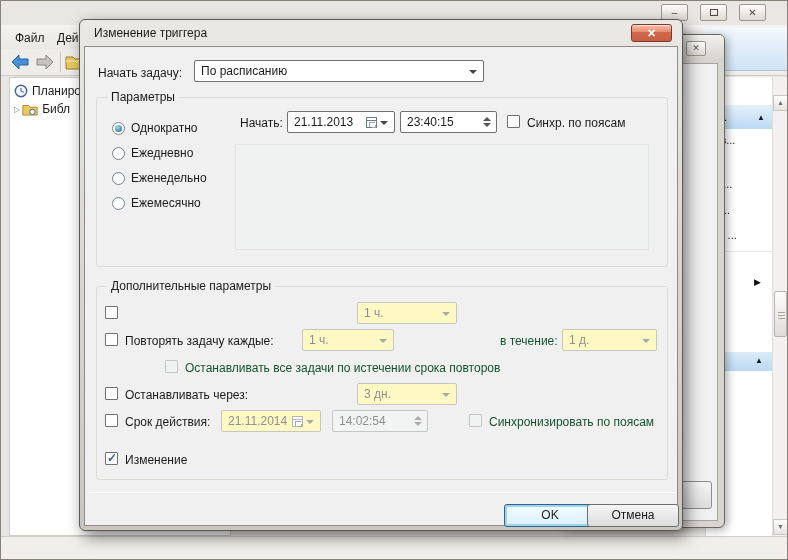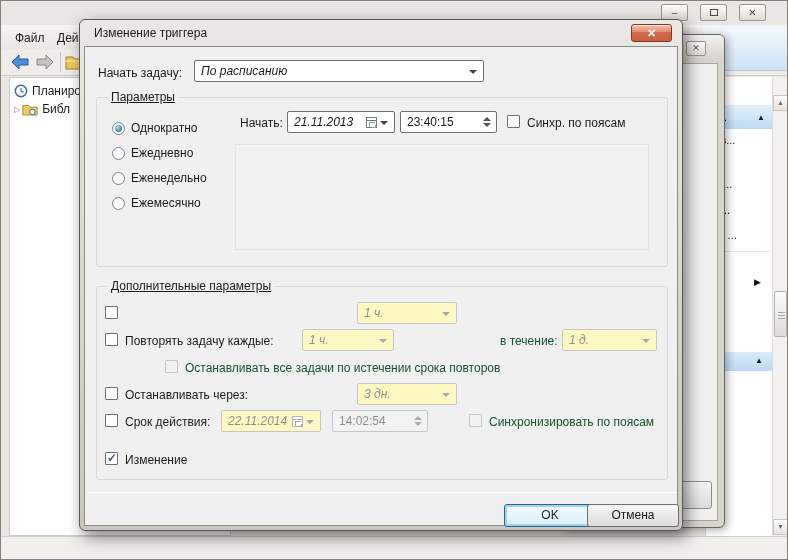--- a/index.html
+++ b/index.html
@@ -69,26 +69,26 @@
   .dlg-title { position:absolute; left:14px; top:6px; color:#1c1c1c; }
   .dlg-close { position:absolute; right:10px; top:4px; width:41px; height:18px; border:1px solid #7e3a28; border-radius:3px;
     background:linear-gradient(#f5c0ac,#e58a6d 45%,#d06a4e 46%,#c85f43); color:#fff; font-size:11px; font-weight:bold;
     text-align:center; line-height:16px; box-shadow:inset 0 1px 0 rgba(255,255,255,.55); }
   .dlg-body { position:absolute; left:4px; right:4px; top:26px; bottom:4px; background:#f0f0f0; border:1px solid #8e8c88; }
 
   .lbl { position:absolute; white-space:nowrap; }
   .dis { color:#14532d; }
 
   .grp { position:absolute; border:1px solid #dcdcd7; border-radius:3px; }
-  .grp-title { position:absolute; left:10px; top:-8px; background:#f0f0f0; padding:0 4px; white-space:nowrap;text-decoration:underline; }
+  .grp-title { position:absolute; left:10px; top:-8px; background:#f0f0f0; padding:0 4px; white-space:nowrap; }
 
   .panel-inset { position:absolute; background:#f0f1f1; border:1px solid #e3e4e4; }
 
   .combo { position:absolute; height:22px; background:#fff; border:1px solid #707070; border-radius:2px;
-    padding:3px 18px 0 6px; overflow:hidden; white-space:nowrap;font-style:italic; }
+    padding:3px 18px 0 6px; overflow:hidden; white-space:nowrap; }
   .combo .arr { position:absolute; right:6px; top:9px; width:0; height:0;
     border-left:4px solid transparent; border-right:4px solid transparent; border-top:4px solid #444; }
   .combo.disabled { background:#fef9c3; border-color:#c6c6c6; color:#8f8f8f; }
   .combo.disabled .arr { border-top-color:#a9a9a9; }
 
   .datec { padding-right:32px; }
   .cal-ico { position:absolute; right:17px; top:5px; width:11px; height:11px; border:1px solid #6d7b88; background:#fff; }
   .cal-ico::before { content:""; position:absolute; left:0; top:2px; width:9px; height:1px; background:#6d7b88; }
   .cal-ico::after { content:""; position:absolute; left:2px; top:4px; width:5px; height:4px;
     border-left:1px solid #9aa6b1; border-top:1px solid #9aa6b1; box-shadow:2px 2px 0 -1px #9aa6b1; }
@@ -268,21 +268,21 @@
       <div class="cb" style="left:20px; top:340px"></div>
       <div class="lbl" style="left:40px; top:341px">Останавливать через:</div>
       <div class="combo disabled" style="left:272px; top:336px; width:100px">
         <span>3 дн.</span>
         <i class="arr"></i>
       </div>
 
       <div class="cb" style="left:20px; top:367px"></div>
       <div class="lbl" style="left:40px; top:368px">Срок действия:</div>
       <div class="combo datec disabled" style="left:136px; top:363px; width:100px">
-        <span>22.11.2014</span>
+        <span>21.11.2014</span>
         <i class="cal-ico"></i>
         <i class="arr"></i>
       </div>
       <div class="spin disabled" style="left:247px; top:363px; width:96px">
         <span>14:02:54</span>
         <i class="spin-up"></i>
         <i class="spin-dn"></i>
       </div>
       <div class="cb disabled" style="left:384px; top:367px"></div>
       <div class="lbl dis" style="left:404px; top:368px">Синхронизировать по поясам</div>

